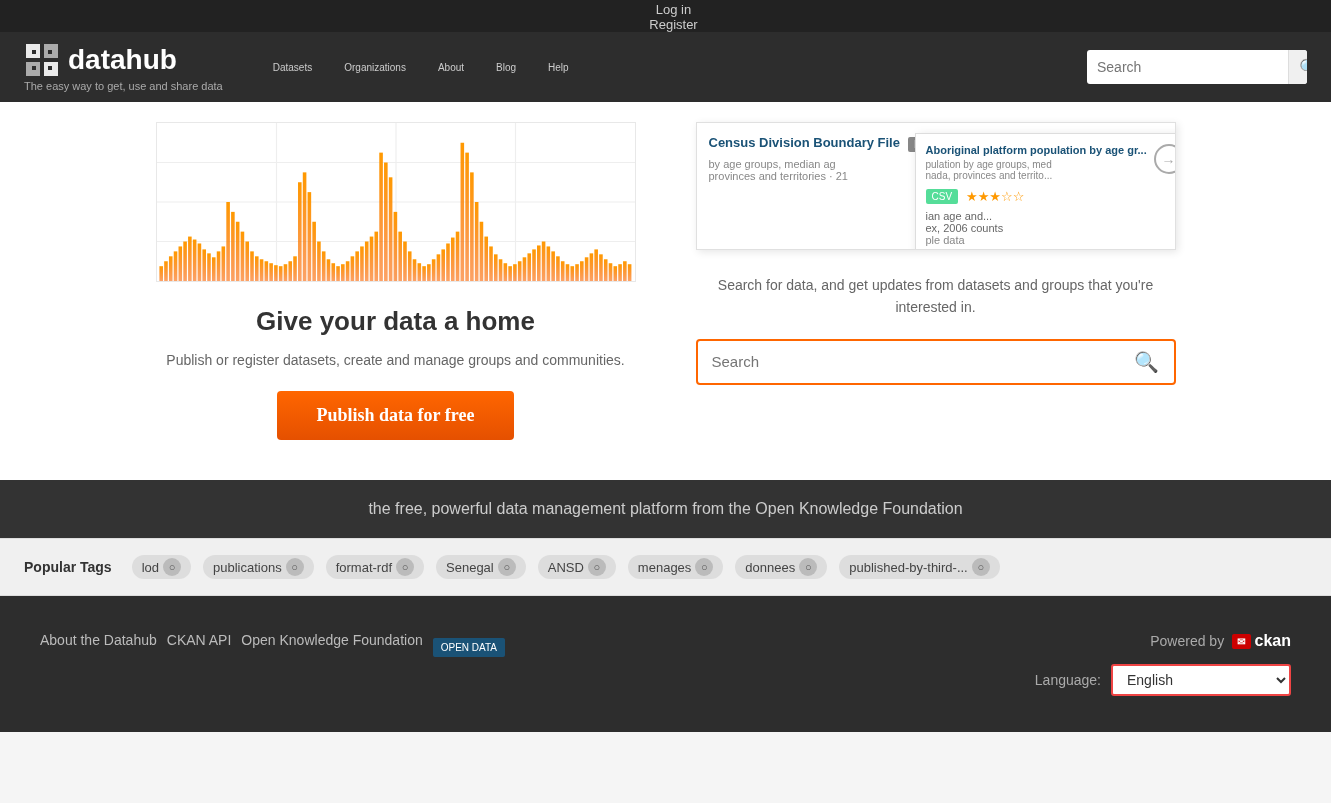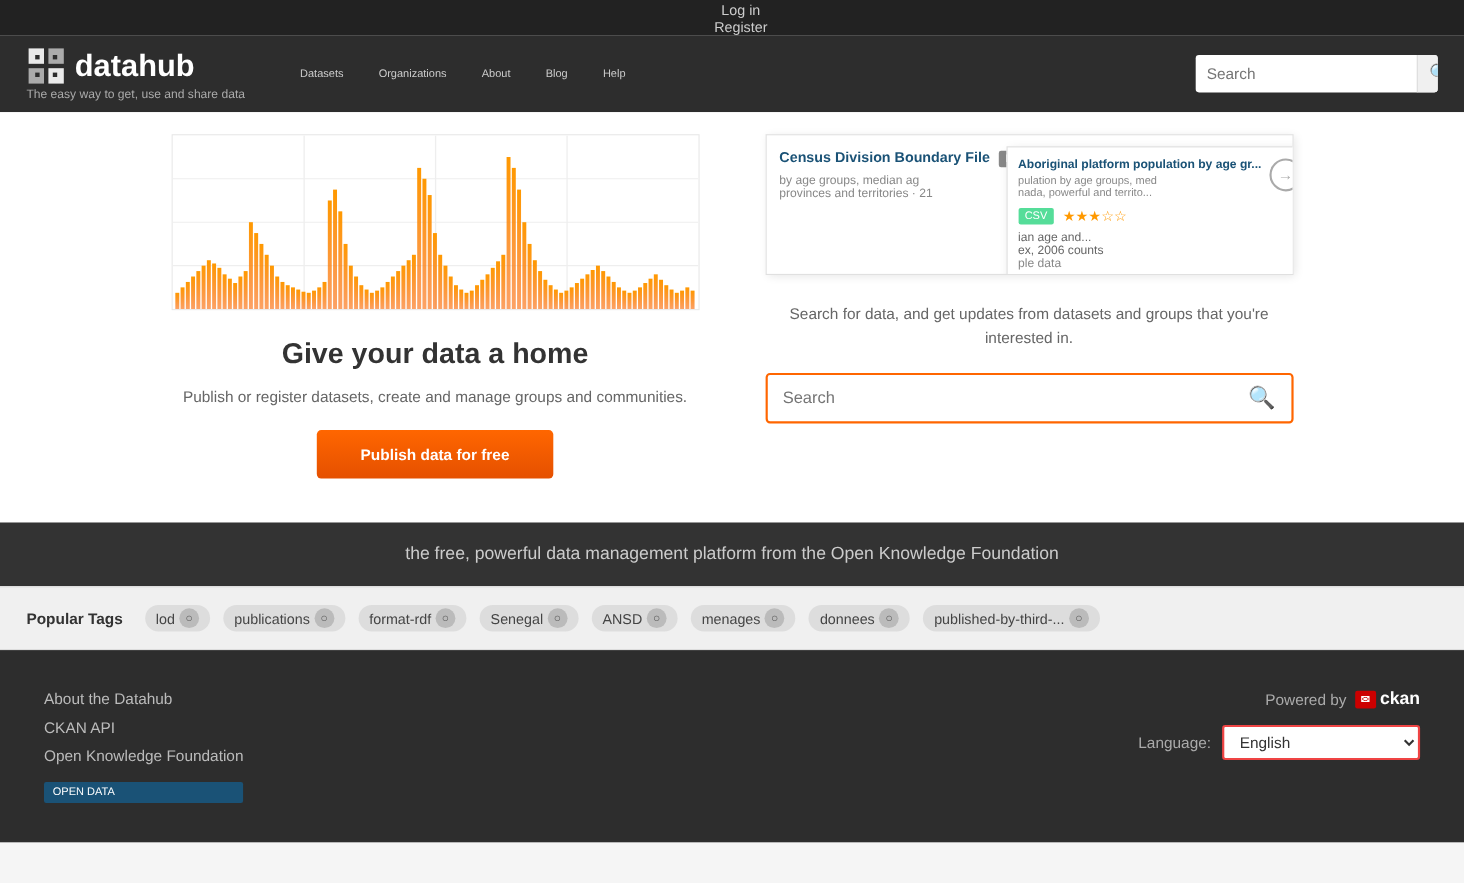--- a/index.html
+++ b/index.html
@@ -191,27 +191,28 @@
     .hero-desc {
       font-size: 14px;
       color: #666;
       line-height: 1.6;
       margin-bottom: 20px;
     }
     .publish-btn {
       display: inline-block;
       background: linear-gradient(to bottom, #f60, #e55000);
       color: #fff;
-      font-size: 14px;
+      font-size: 18px;
       font-weight: bold;
       padding: 14px 40px;
       border-radius: 4px;
       border: none;
       cursor: pointer;
       text-decoration: none;
+      font-family: Liberation Serif, serif;
     }
 
     .search-box-hero {
       display: flex;
       align-items: center;
       border: 2px solid #f60;
       border-radius: 4px;
       overflow: hidden;
       background: #fff;
       height: 46px;
@@ -285,21 +286,20 @@
     
     .footer {
       background: #2d2d2d;
       padding: 36px 40px;
       display: flex;
       justify-content: space-between;
       align-items: flex-start;
     }
     .footer-links {
       display: flex;
-      flex-direction: column;
       gap: 10px;
     }
     .footer-link {
       color: #bbb;
       text-decoration: none;
       font-size: 14px;
       cursor: pointer;
     }
     .open-data-badge {
       display: inline-block;
@@ -534,21 +534,21 @@
           <span class="rdf-badge">RDF</span>
         </div>
         <div style="color:#888; font-size:11px;">by age groups, median ag</div>
         <div style="color:#888; font-size:11px;">provinces and territories · 21</div>
 
         <div class="data-card-overlap">
           <div style="display:flex;align-items:flex-start; justify-content:space-between;">
             <div>
               <div style="font-weight:bold; font-size:11px; color:#1a5276;">Aboriginal platform population by age gr...</div>
               <div style="color:#888; font-size:10px; margin-top:3px; white-space:pre-line;">pulation by age groups, med
-nada, powerful and territo...</div>
+nada, provinces and territo...</div>
             </div>
             <div class="arrow-btn">→</div>
           </div>
           <div style="display:flex;align-items:center;gap:8px;margin-top:8px;">
             <span class="csv-badge">CSV</span>
             <span style="color:#f90; font-size:13px;">★★★☆☆</span>
           </div>
           <div style="color:#666;font-size:11px;margin-top:6px;">ian age and...</div>
           <div style="color:#666;font-size:11px;">ex, 2006 counts</div>
           <div style="color:#888;font-size:11px;">ple data</div>

